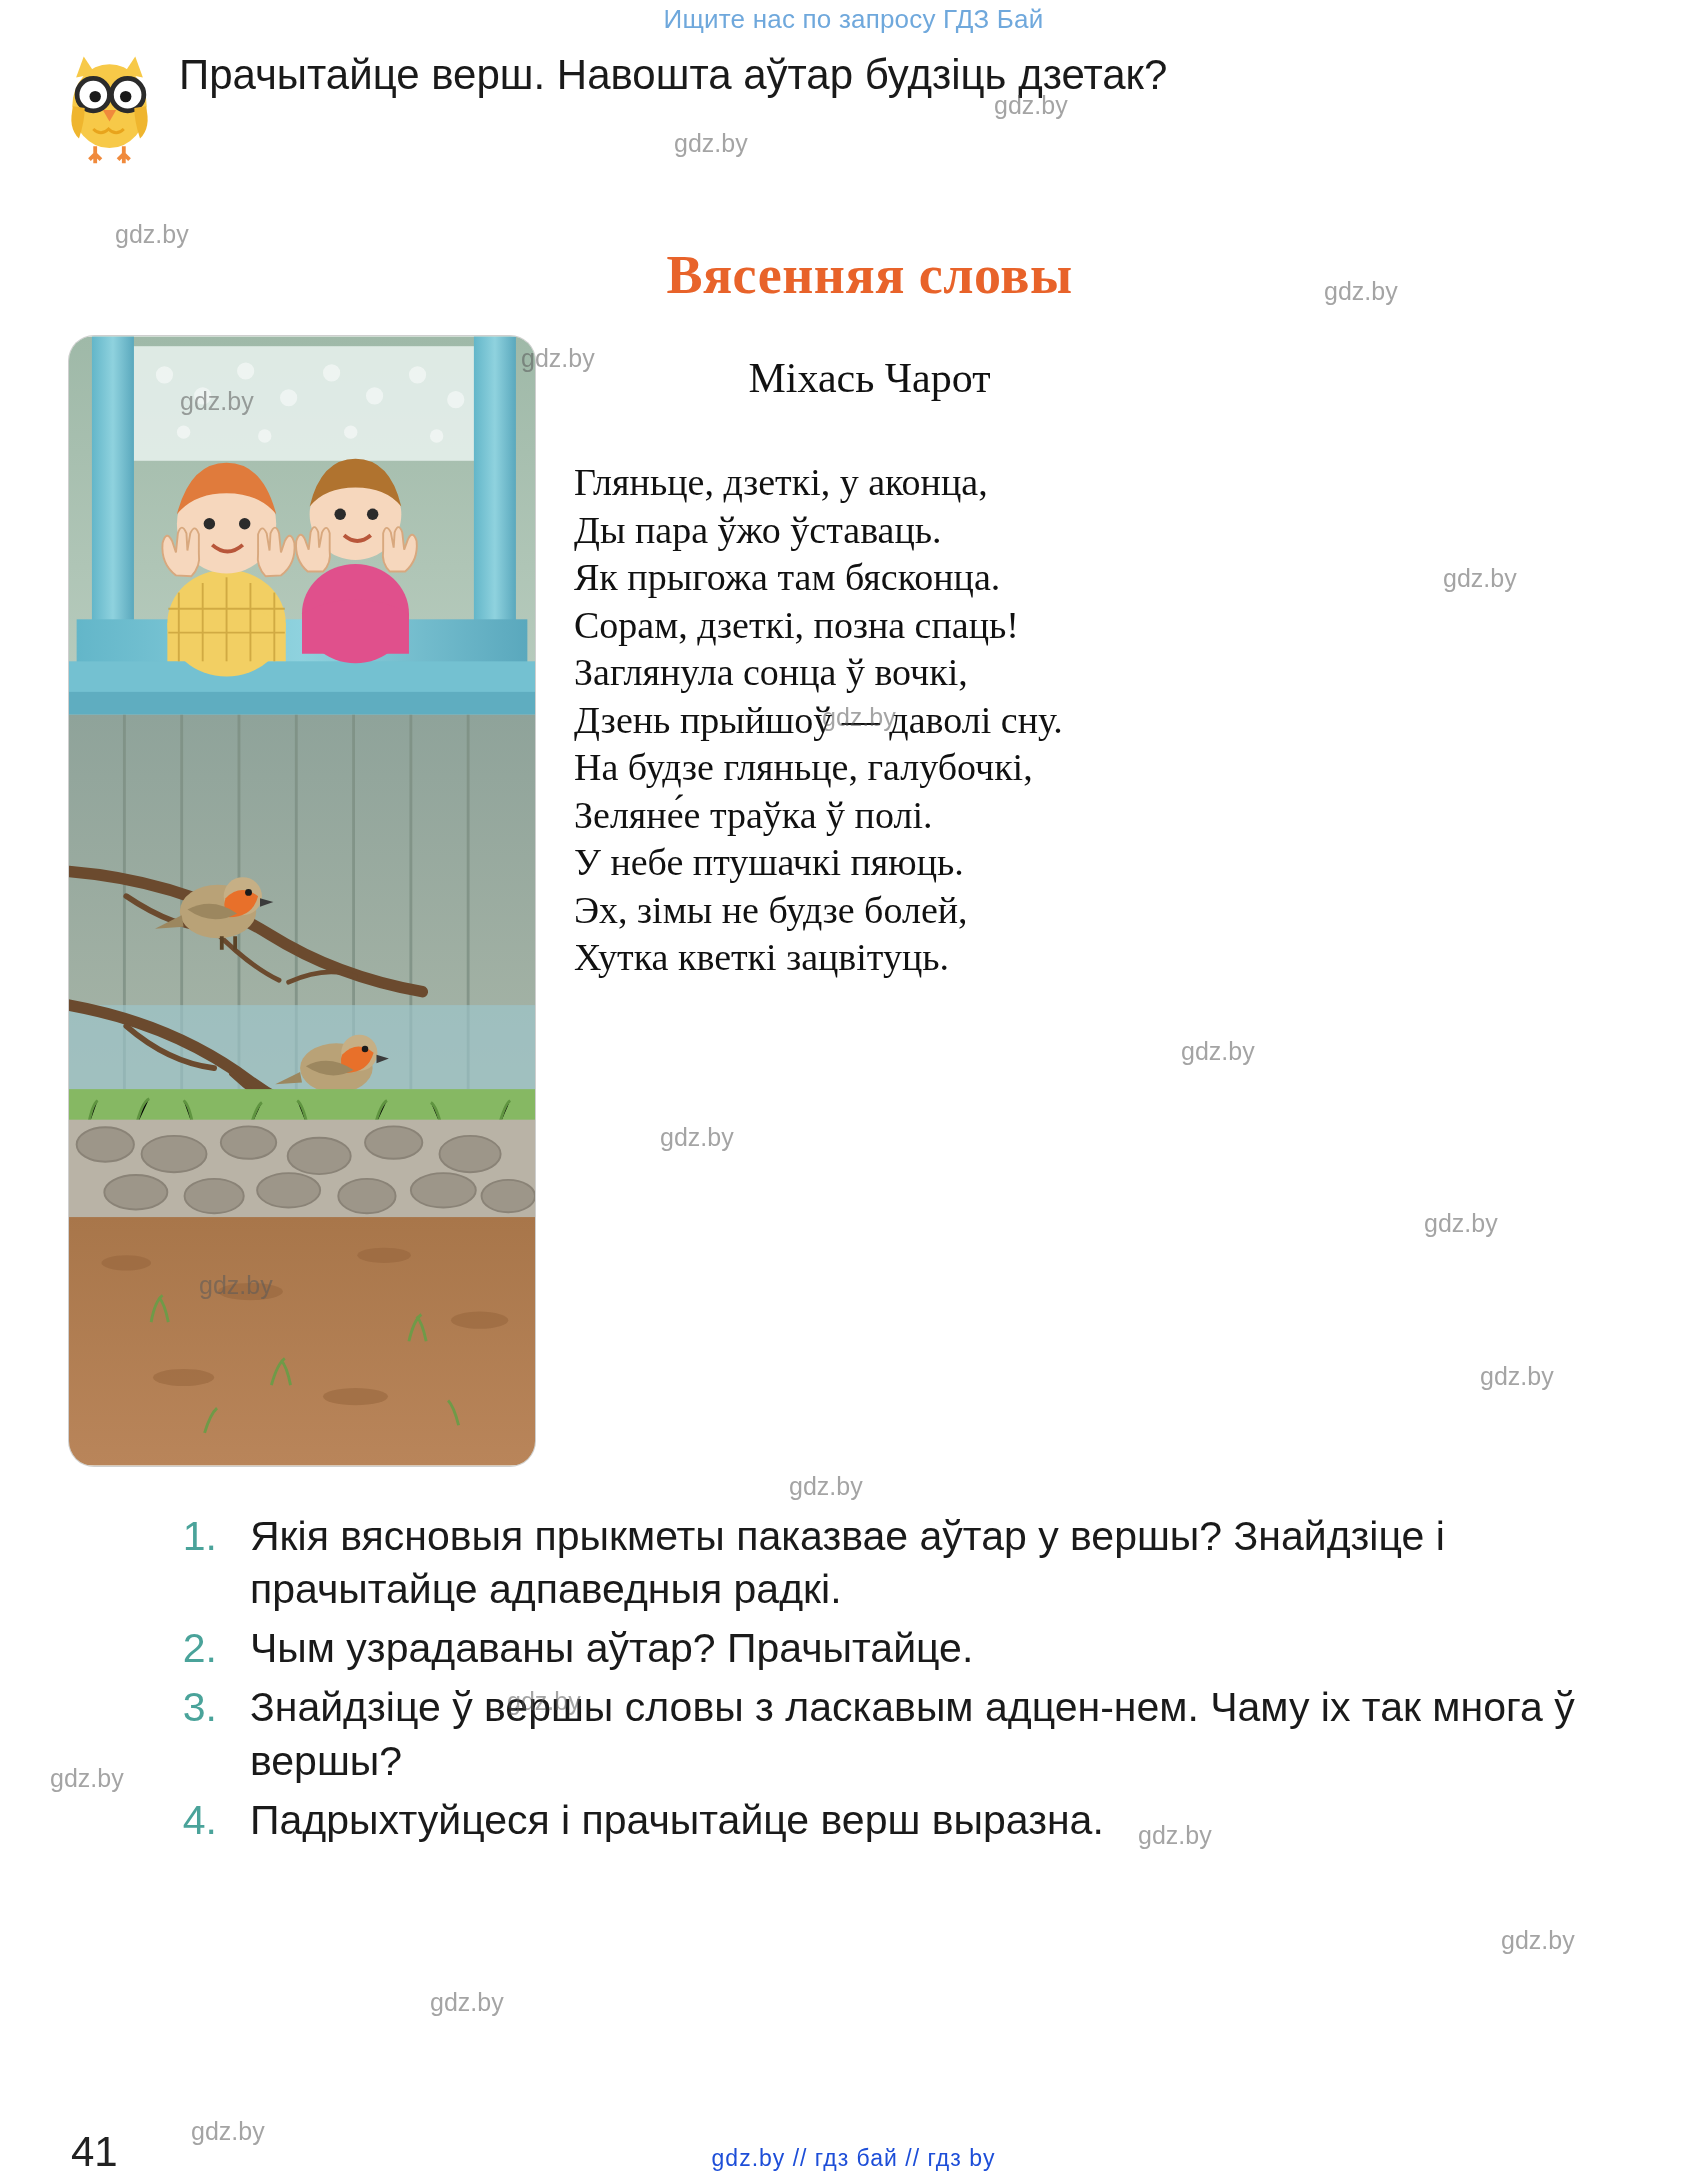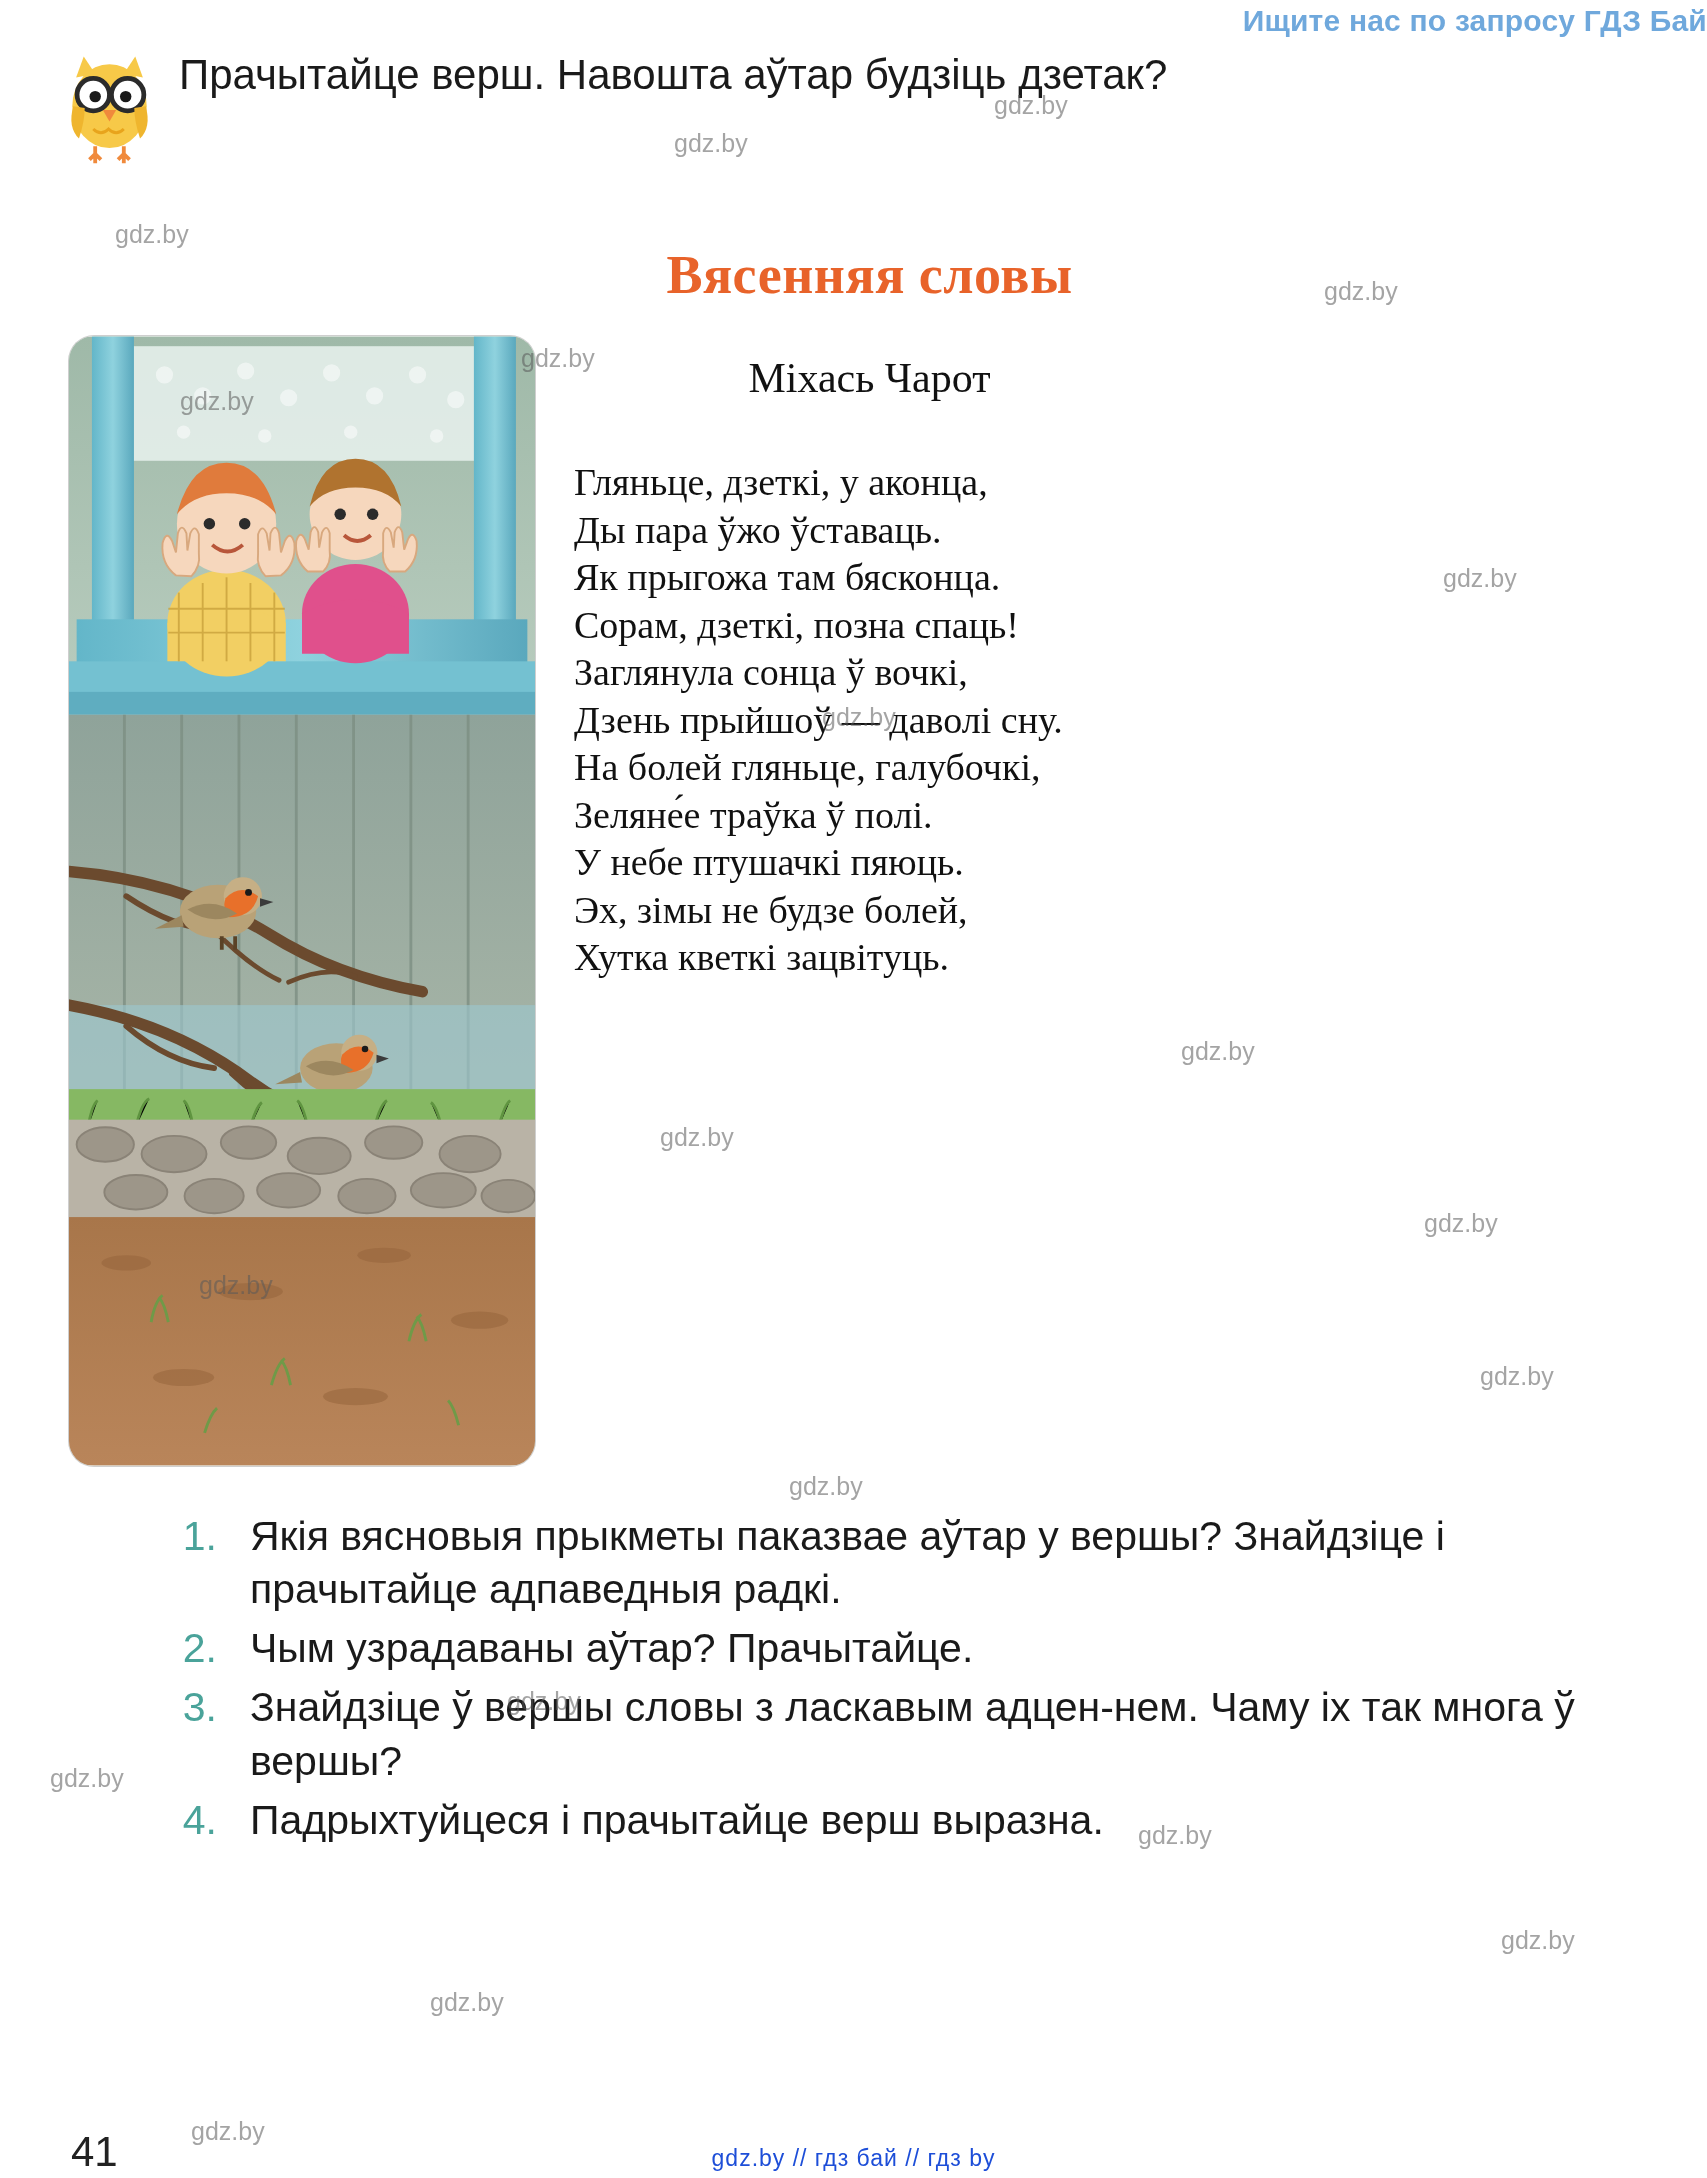--- a/index.html
+++ b/index.html
@@ -14,23 +14,23 @@
     font-family: "Liberation Sans", sans-serif;
     overflow: hidden;
   }
 
   
   .top-banner {
     position: absolute;
     top: 3.8px;
     left: 0;
     width: 100%;
-    text-align: right;
-    font-size: 30px;
-    font-weight: bold;
+    text-align: center;
+    font-size: 26px;
+    font-weight: normal;
     color: #6fa8dc;
     font-family: "Liberation Sans", sans-serif;
     letter-spacing: 0.2px;
   }
 
   
   .task-header {
     position: absolute;
     top: 43px;
     left: 57px;
@@ -377,21 +377,21 @@
   </svg>
 </div>
 
 <div class="poem-body">
   <div class="poem-line">Гляньце, дзеткі, у аконца,</div>
   <div class="poem-line">Ды пара ўжо ўставаць.</div>
   <div class="poem-line">Як прыгожа там бясконца.</div>
   <div class="poem-line">Сорам, дзеткі, позна спаць!</div>
   <div class="poem-line">Заглянула сонца ў вочкі,</div>
   <div class="poem-line">Дзень прыйшоў — даволі сну.</div>
-  <div class="poem-line">На болей гляньце, галубочкі,</div>
+  <div class="poem-line">На будзе гляньце, галубочкі,</div>
   <div class="poem-line">Зеляне́е траўка ў полі.</div>
   <div class="poem-line">У небе птушачкі пяюць.</div>
   <div class="poem-line">Эх, зімы не будзе болей,</div>
   <div class="poem-line">Хутка кветкі зацвітуць.</div>
 </div>
 
 <div class="questions">
   <div class="q-row">
     <div class="q-num">1.</div>
     <div class="q-text">Якія вясновыя прыкметы паказвае аўтар у вершы? Знайдзіце і прачытайце адпаведныя радкі.</div>

